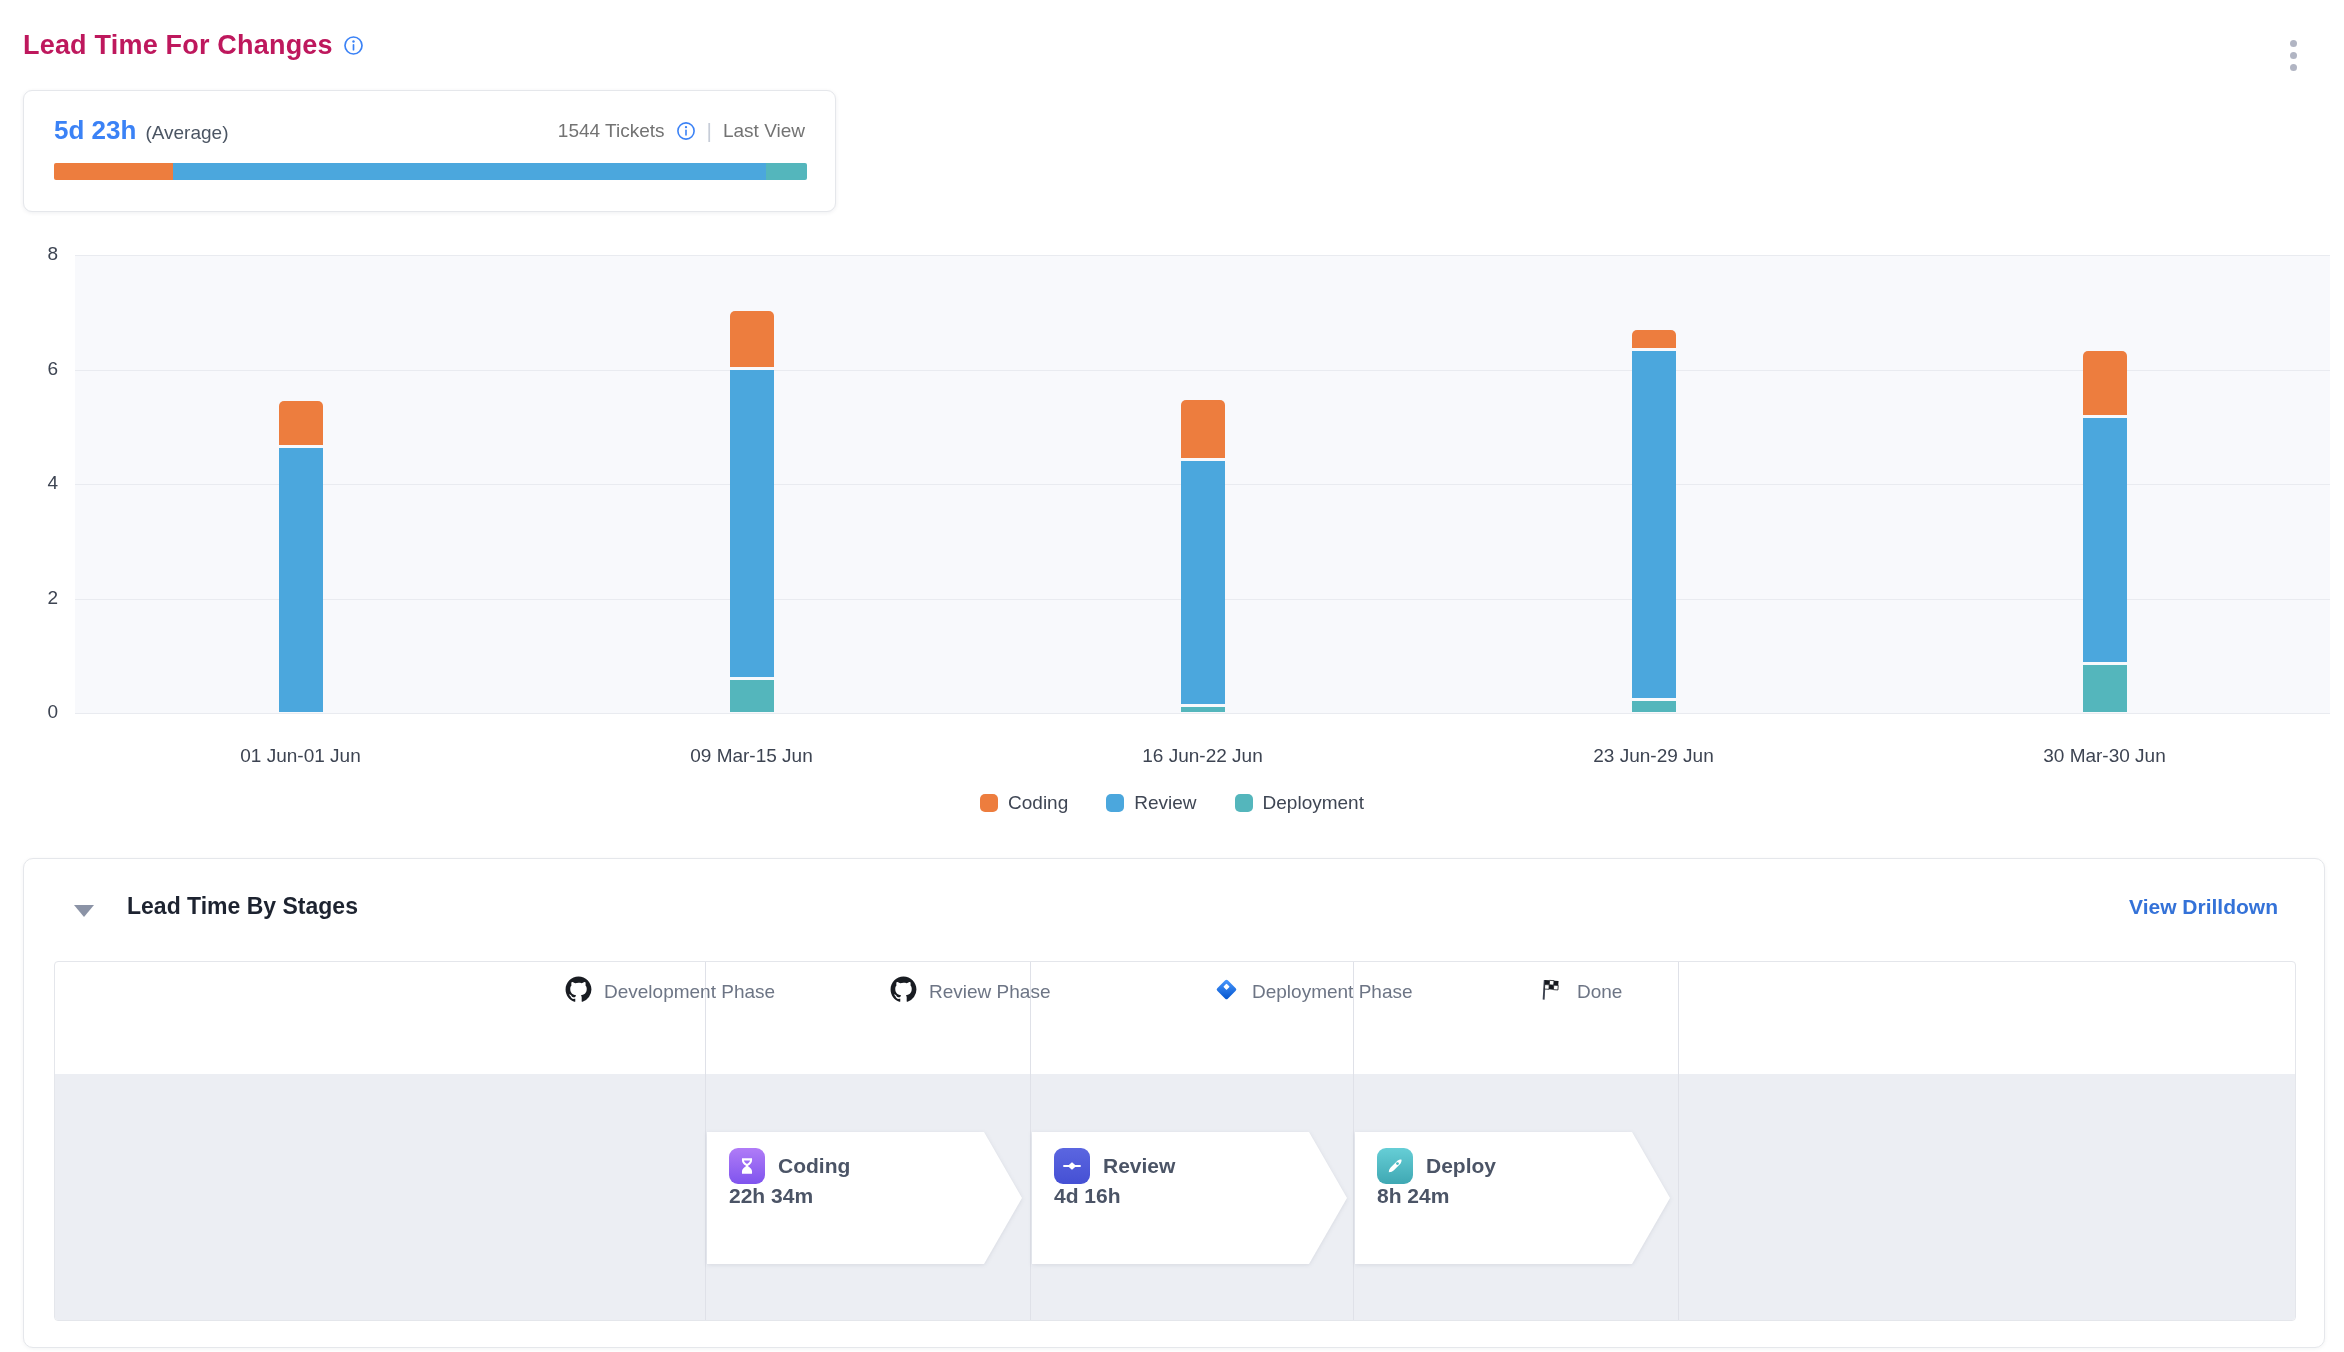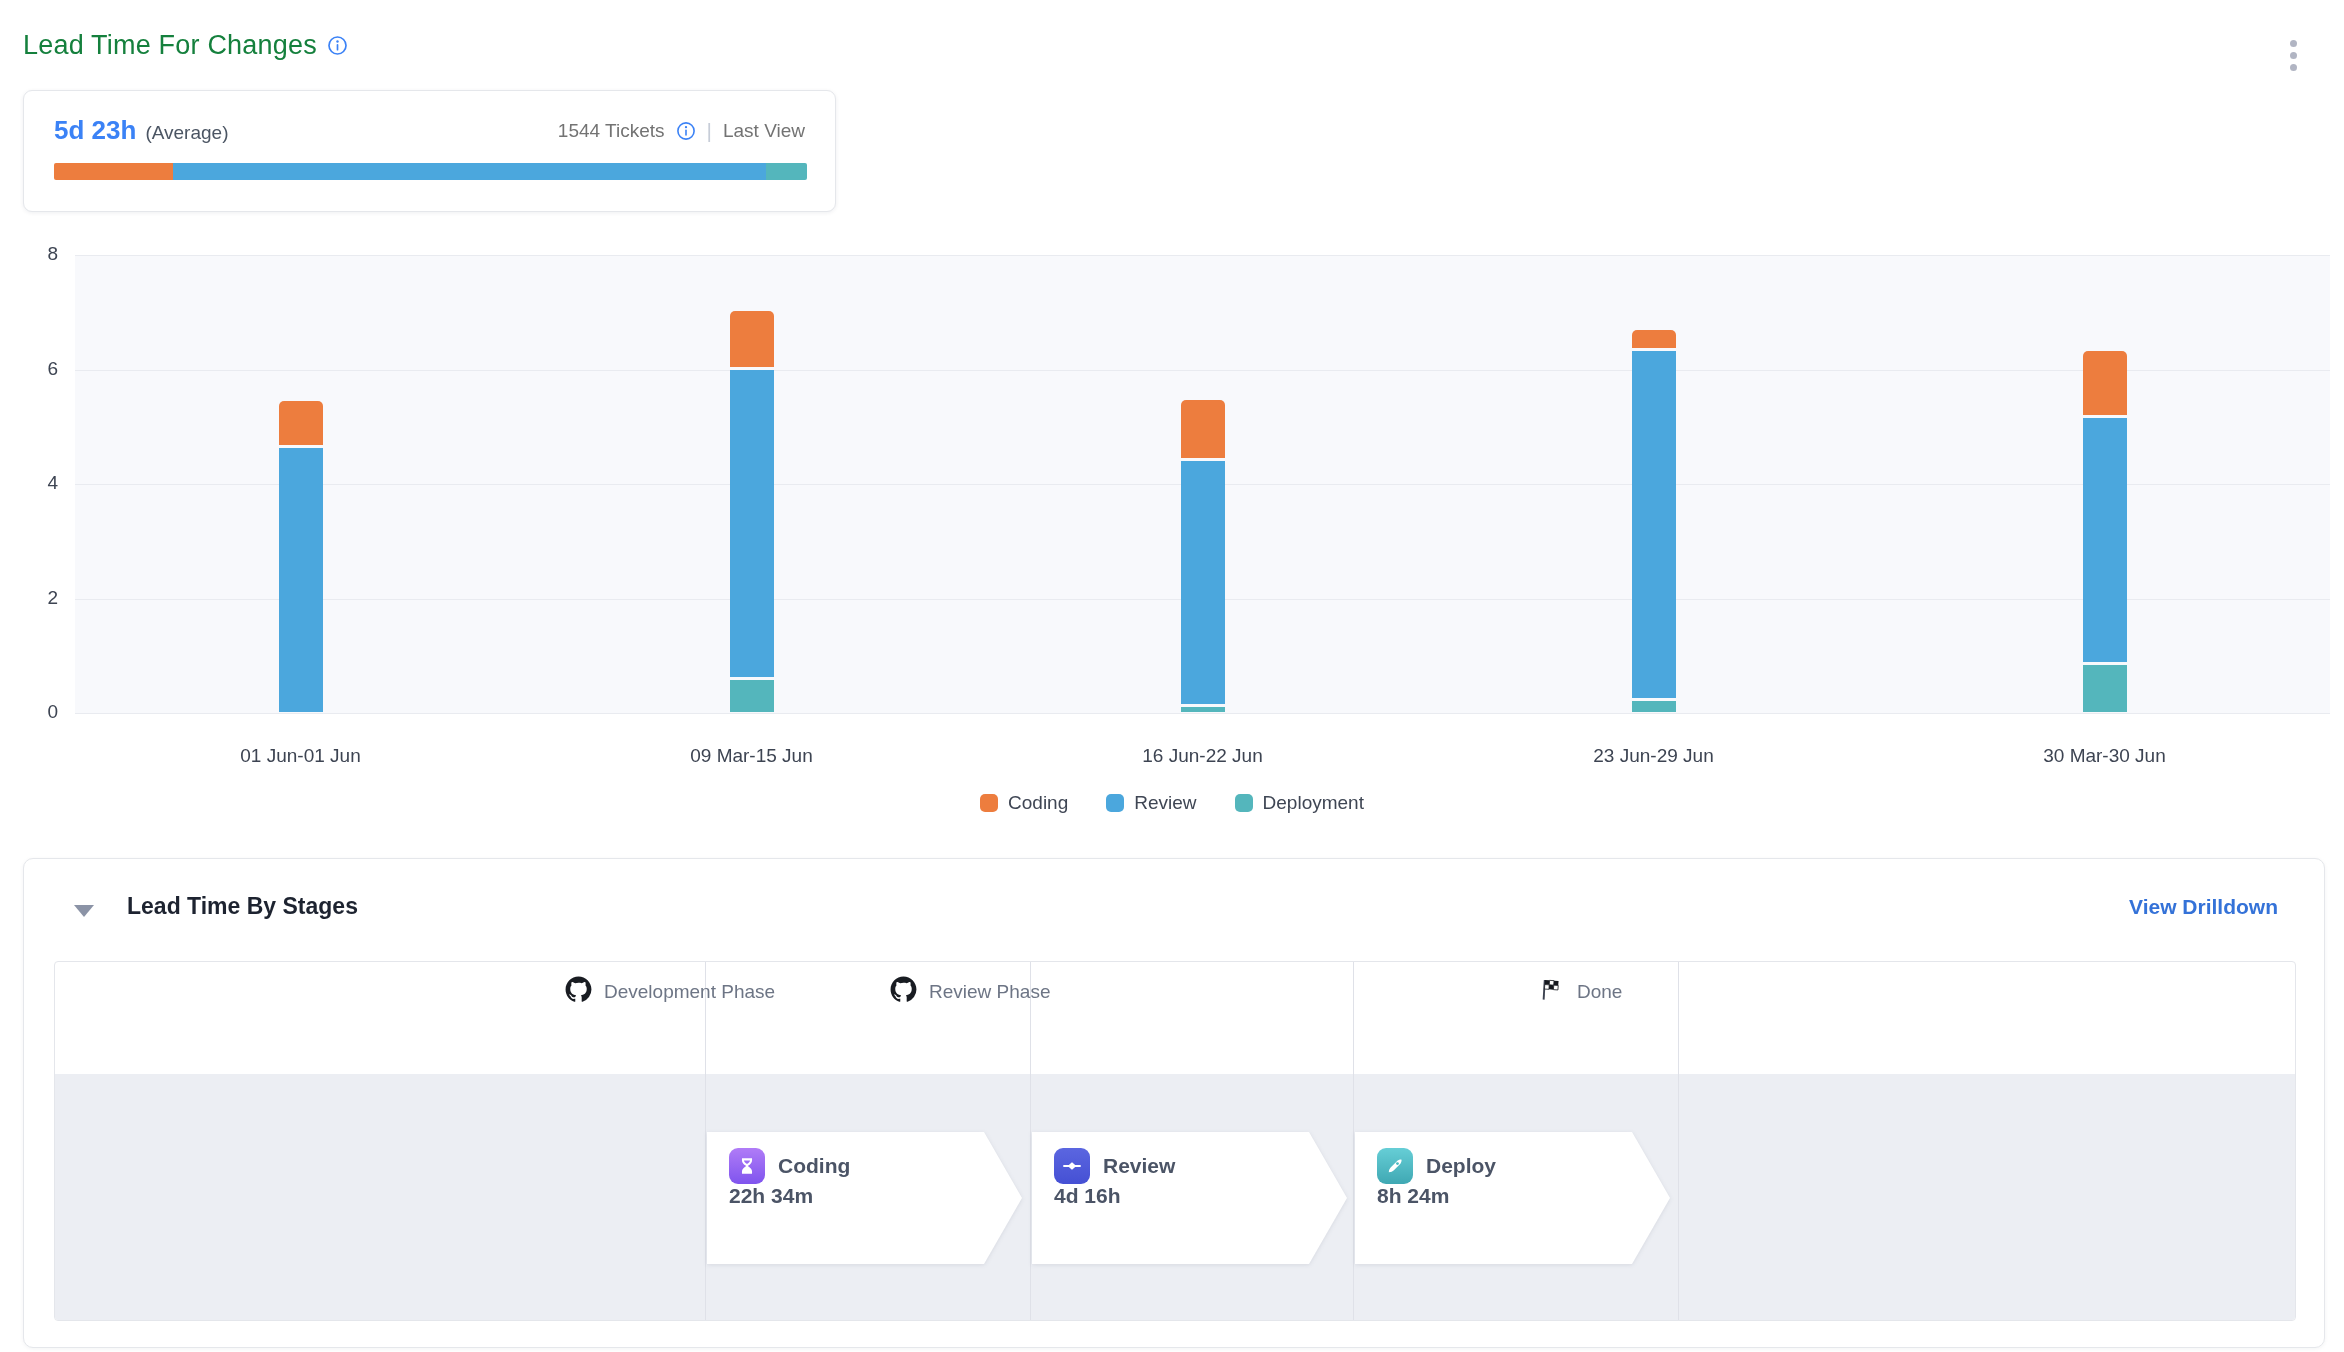--- a/index.html
+++ b/index.html
@@ -1,20 +1,20 @@
 <!DOCTYPE html>
 <html><head>
 <meta charset="utf-8">
 <style>
   html,body{margin:0;padding:0;background:#fff;font-family:"Liberation Sans",sans-serif;}
   .page{position:relative;width:2344px;height:1352px;background:#fff;overflow:hidden;}
 
   
   .header-row{position:absolute;left:23px;top:30px;display:flex;align-items:center;gap:10px;}
-  .page-title{margin:0;font-size:27px;font-weight:400;color:#15803d;letter-spacing:.2px;}
+  .page-title{margin:0;font-size:27px;font-weight:700;color:#be185d;letter-spacing:.2px;}
   .info-ic{display:inline-flex;align-items:center;}
   .kebab{position:absolute;left:2286px;top:36px;display:flex;flex-direction:column;gap:5px;cursor:pointer;padding:4px;}
   .kebab i{width:7px;height:7px;border-radius:50%;background:#b1b5c3;}
 
   
   .summary-card{position:absolute;left:23px;top:90px;width:813px;height:122px;background:#fff;
     border:1px solid #e5e7eb;border-radius:9px;box-shadow:0 1px 4px rgba(20,30,60,.07);box-sizing:border-box;padding:24px 30px 0 30px;}
   .summary-top{display:flex;justify-content:space-between;align-items:center;}
   .summary-left{display:flex;align-items:baseline;gap:9px;}
   .avg-value{font-size:26px;font-weight:700;color:#3b82f6;}
@@ -185,20 +185,33 @@
           <span class="phase-ic"><svg viewBox="0 0 24 24" width="27" height="27">
               <path fill="#191c22" d="M12 .5C5.65.5.5 5.65.5 12c0 5.08 3.29 9.39 7.86 10.91.58.11.79-.25.79-.55 0-.27-.01-1.17-.02-2.12-3.2.69-3.87-1.36-3.87-1.36-.52-1.33-1.28-1.68-1.28-1.68-1.04-.71.08-.7.08-.7 1.15.08 1.76 1.18 1.76 1.18 1.03 1.75 2.69 1.25 3.35.95.1-.74.4-1.25.72-1.54-2.55-.29-5.23-1.28-5.23-5.68 0-1.26.45-2.28 1.18-3.09-.12-.29-.51-1.46.11-3.05 0 0 .96-.31 3.16 1.18a10.9 10.9 0 0 1 2.88-.39c.98 0 1.96.13 2.88.39 2.19-1.49 3.15-1.18 3.15-1.18.63 1.59.23 2.76.12 3.05.74.81 1.18 1.83 1.18 3.09 0 4.41-2.69 5.38-5.25 5.67.41.35.78 1.05.78 2.12 0 1.53-.01 2.76-.01 3.14 0 .3.21.67.8.55A11.52 11.52 0 0 0 23.5 12C23.5 5.65 18.35.5 12 .5z"></path>
             </svg></span>
           <div class="phase-label">Development Phase</div>
         </div>
         <div class="phase-col" style="left: 835px;">
           <span class="phase-ic"><svg viewBox="0 0 24 24" width="27" height="27">
               <path fill="#191c22" d="M12 .5C5.65.5.5 5.65.5 12c0 5.08 3.29 9.39 7.86 10.91.58.11.79-.25.79-.55 0-.27-.01-1.17-.02-2.12-3.2.69-3.87-1.36-3.87-1.36-.52-1.33-1.28-1.68-1.28-1.68-1.04-.71.08-.7.08-.7 1.15.08 1.76 1.18 1.76 1.18 1.03 1.75 2.69 1.25 3.35.95.1-.74.4-1.25.72-1.54-2.55-.29-5.23-1.28-5.23-5.68 0-1.26.45-2.28 1.18-3.09-.12-.29-.51-1.46.11-3.05 0 0 .96-.31 3.16 1.18a10.9 10.9 0 0 1 2.88-.39c.98 0 1.96.13 2.88.39 2.19-1.49 3.15-1.18 3.15-1.18.63 1.59.23 2.76.12 3.05.74.81 1.18 1.83 1.18 3.09 0 4.41-2.69 5.38-5.25 5.67.41.35.78 1.05.78 2.12 0 1.53-.01 2.76-.01 3.14 0 .3.21.67.8.55A11.52 11.52 0 0 0 23.5 12C23.5 5.65 18.35.5 12 .5z"></path>
             </svg></span>
           <div class="phase-label">Review Phase</div>
+        </div>
+        <div class="phase-col" style="left: 1158px;">
+          <span class="phase-ic"><svg viewBox="0 0 24 24" width="27" height="27">
+              <defs>
+                <linearGradient id="jg" x1="0" y1="0" x2="1" y2="1">
+                  <stop offset="0" stop-color="#4c9aff"></stop>
+                  <stop offset="1" stop-color="#0052cc"></stop>
+                </linearGradient>
+              </defs>
+              <rect x="5.4" y="5.4" width="13.2" height="13.2" rx="1.6" transform="rotate(45 12 12)" fill="url(#jg)"></rect>
+              <rect x="10" y="7.6" width="4" height="4" rx="0.6" transform="rotate(45 12 9.6)" fill="#ffffff"></rect>
+            </svg></span>
+          <div class="phase-label">Deployment Phase</div>
         </div>
         <div class="phase-col" style="left: 1483px;">
           <span class="phase-ic"><svg viewBox="0 0 24 24" width="27" height="27">
               <line x1="6" y1="3.5" x2="5" y2="21" stroke="#3c4250" stroke-width="1.7"></line>
               <g transform="rotate(4 12 8)">
                 <rect x="6" y="4" width="4" height="4" fill="#15181e"></rect>
                 <rect x="10" y="4" width="4" height="4" fill="#fff" stroke="#15181e" stroke-width="0.7"></rect>
                 <rect x="14" y="4" width="4" height="4" fill="#15181e"></rect>
                 <rect x="6" y="8" width="4" height="4" fill="#fff" stroke="#15181e" stroke-width="0.7"></rect>
                 <rect x="10" y="8" width="4" height="4" fill="#15181e"></rect>

